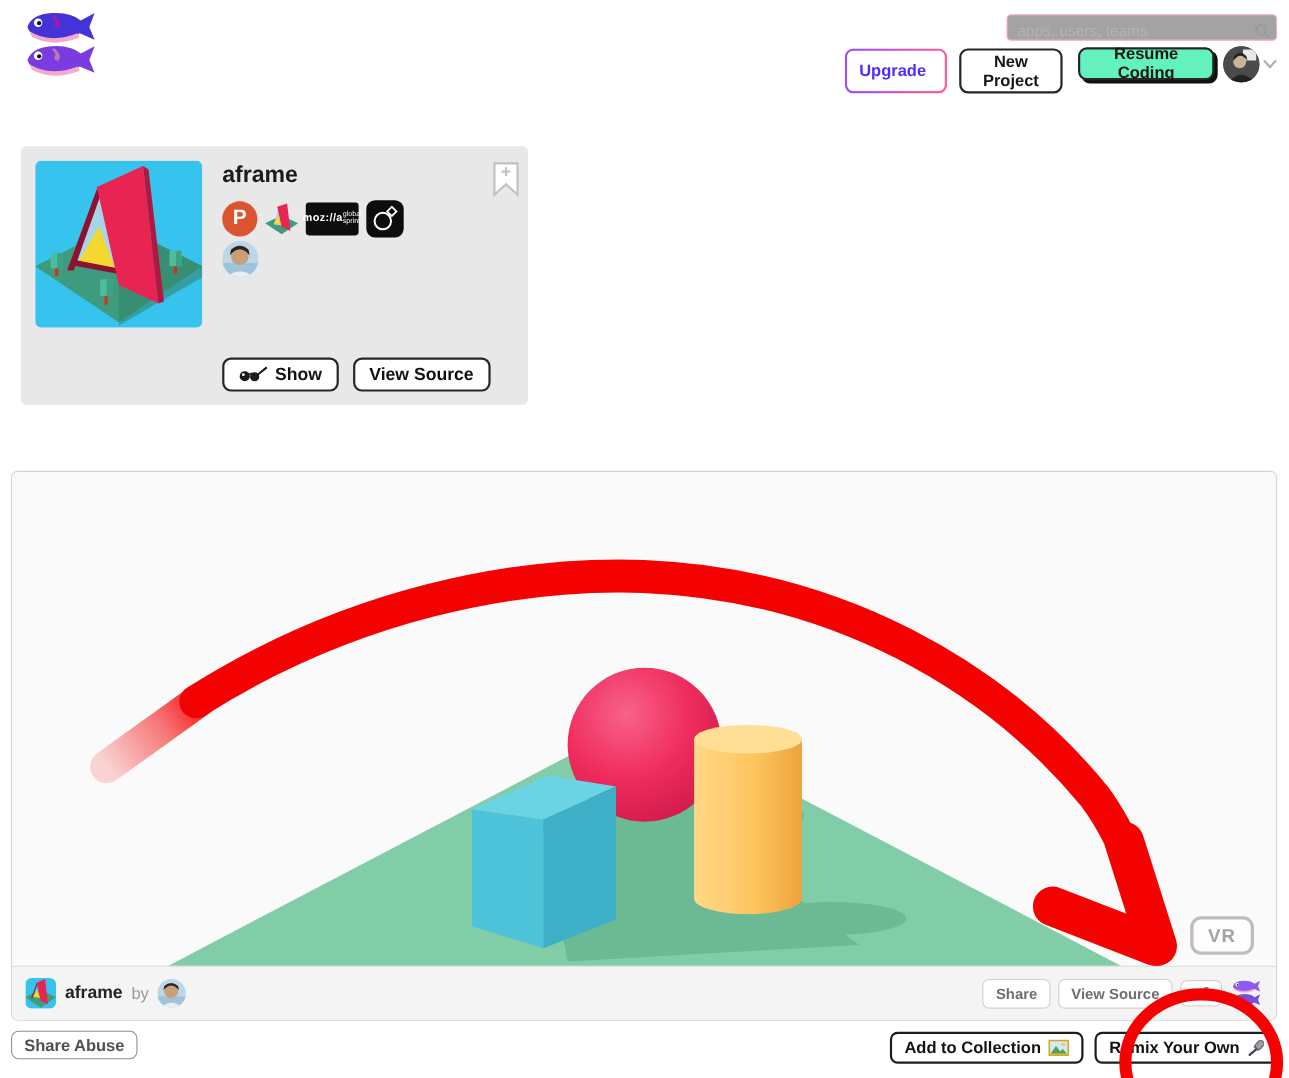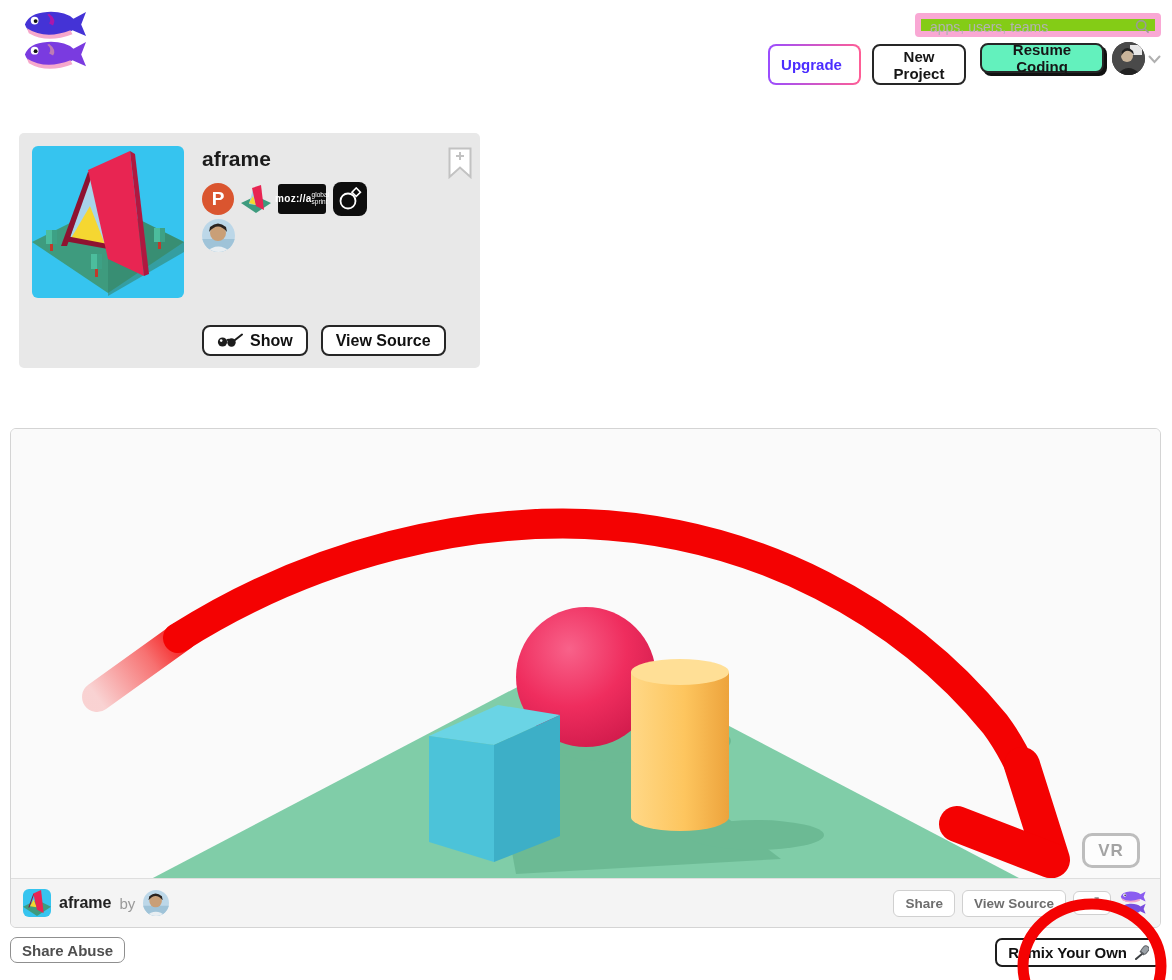--- a/index.html
+++ b/index.html
@@ -3,21 +3,21 @@
 <meta charset="utf-8">
 <style>
   * { margin:0; padding:0; box-sizing:border-box; }
   html,body { background:#fff; }
   body { font-family:"Liberation Sans", sans-serif; }
   #app { position:relative; width:1172px; height:980px; background:#fff; overflow:hidden; }
 
   
   .logo { position:absolute; left:20px; top:8px; width:70px; height:64px; cursor:pointer; }
   .search-box { position:absolute; left:915px; top:13px; width:246px; height:24px;
-    border:6px solid #f9a8d4; border-radius:4px; display:flex; align-items:flex-start; background:#84cc16; }
+    border:1px solid #f9a8d4; border-radius:4px; display:flex; align-items:flex-end; background:#a3a3a3; }
   .search-box input { flex:1; border:none; outline:none; font-size:14px; padding:0 6px 0 9px;
     color:#444; font-family:"Liberation Sans", sans-serif; background:transparent; }
   .search-box input::placeholder { color:#b3b3b3; }
   .search-ic { width:22px; display:flex; align-items:center; justify-content:center; padding-right:4px; }
 
   .hdr-btn { position:absolute; top:44px; height:41px; display:inline-flex; align-items:center;
     justify-content:center; gap:6px; background:#fff; border:2px solid #262626; border-radius:8px;
     font-size:15px; font-weight:bold; color:#161616; cursor:pointer; padding:0 12px;
     font-family:"Liberation Sans", sans-serif; }
   .btn-upgrade { left:768px; width:93px; border:2px solid transparent; color:#4b2dff;
@@ -327,20 +327,28 @@
           </svg>
         </span>
       </div>
     </div>
   </div>
 
   <button class="report-btn">Share Abuse</button>
 
   <div class="fa-group">
     <button class="fa-btn">
+      <span>Add to Collection</span>
+      <svg width="19" height="15" viewBox="0 0 19 15">
+        <rect x="0.8" y="0.8" width="17.4" height="13.4" fill="#cfe9ff" stroke="#d9a718" stroke-width="1.6"></rect>
+        <polygon points="2,13 7,6 11,11 13,8.5 17,13" fill="#57a63f"></polygon>
+        <circle cx="13.5" cy="4.5" r="1.7" fill="#f5d731"></circle>
+      </svg>
+    </button>
+    <button class="fa-btn">
       <span>Remix Your Own</span>
       <svg width="15" height="15" viewBox="0 0 15 15">
         <rect x="8" y="0.5" width="6" height="9" rx="3" fill="#9aa0a6" stroke="#5f6368" stroke-width="1" transform="rotate(40 11 5)"></rect>
         <path d="M8.5,8.5 L2,14" stroke="#3c4043" stroke-width="2" stroke-linecap="round"></path>
         <path d="M6,6 L10,10" stroke="#5f6368" stroke-width="1.4"></path>
       </svg>
     </button>
   </div>
 
   <svg class="annotation" viewBox="0 0 1172 980">

